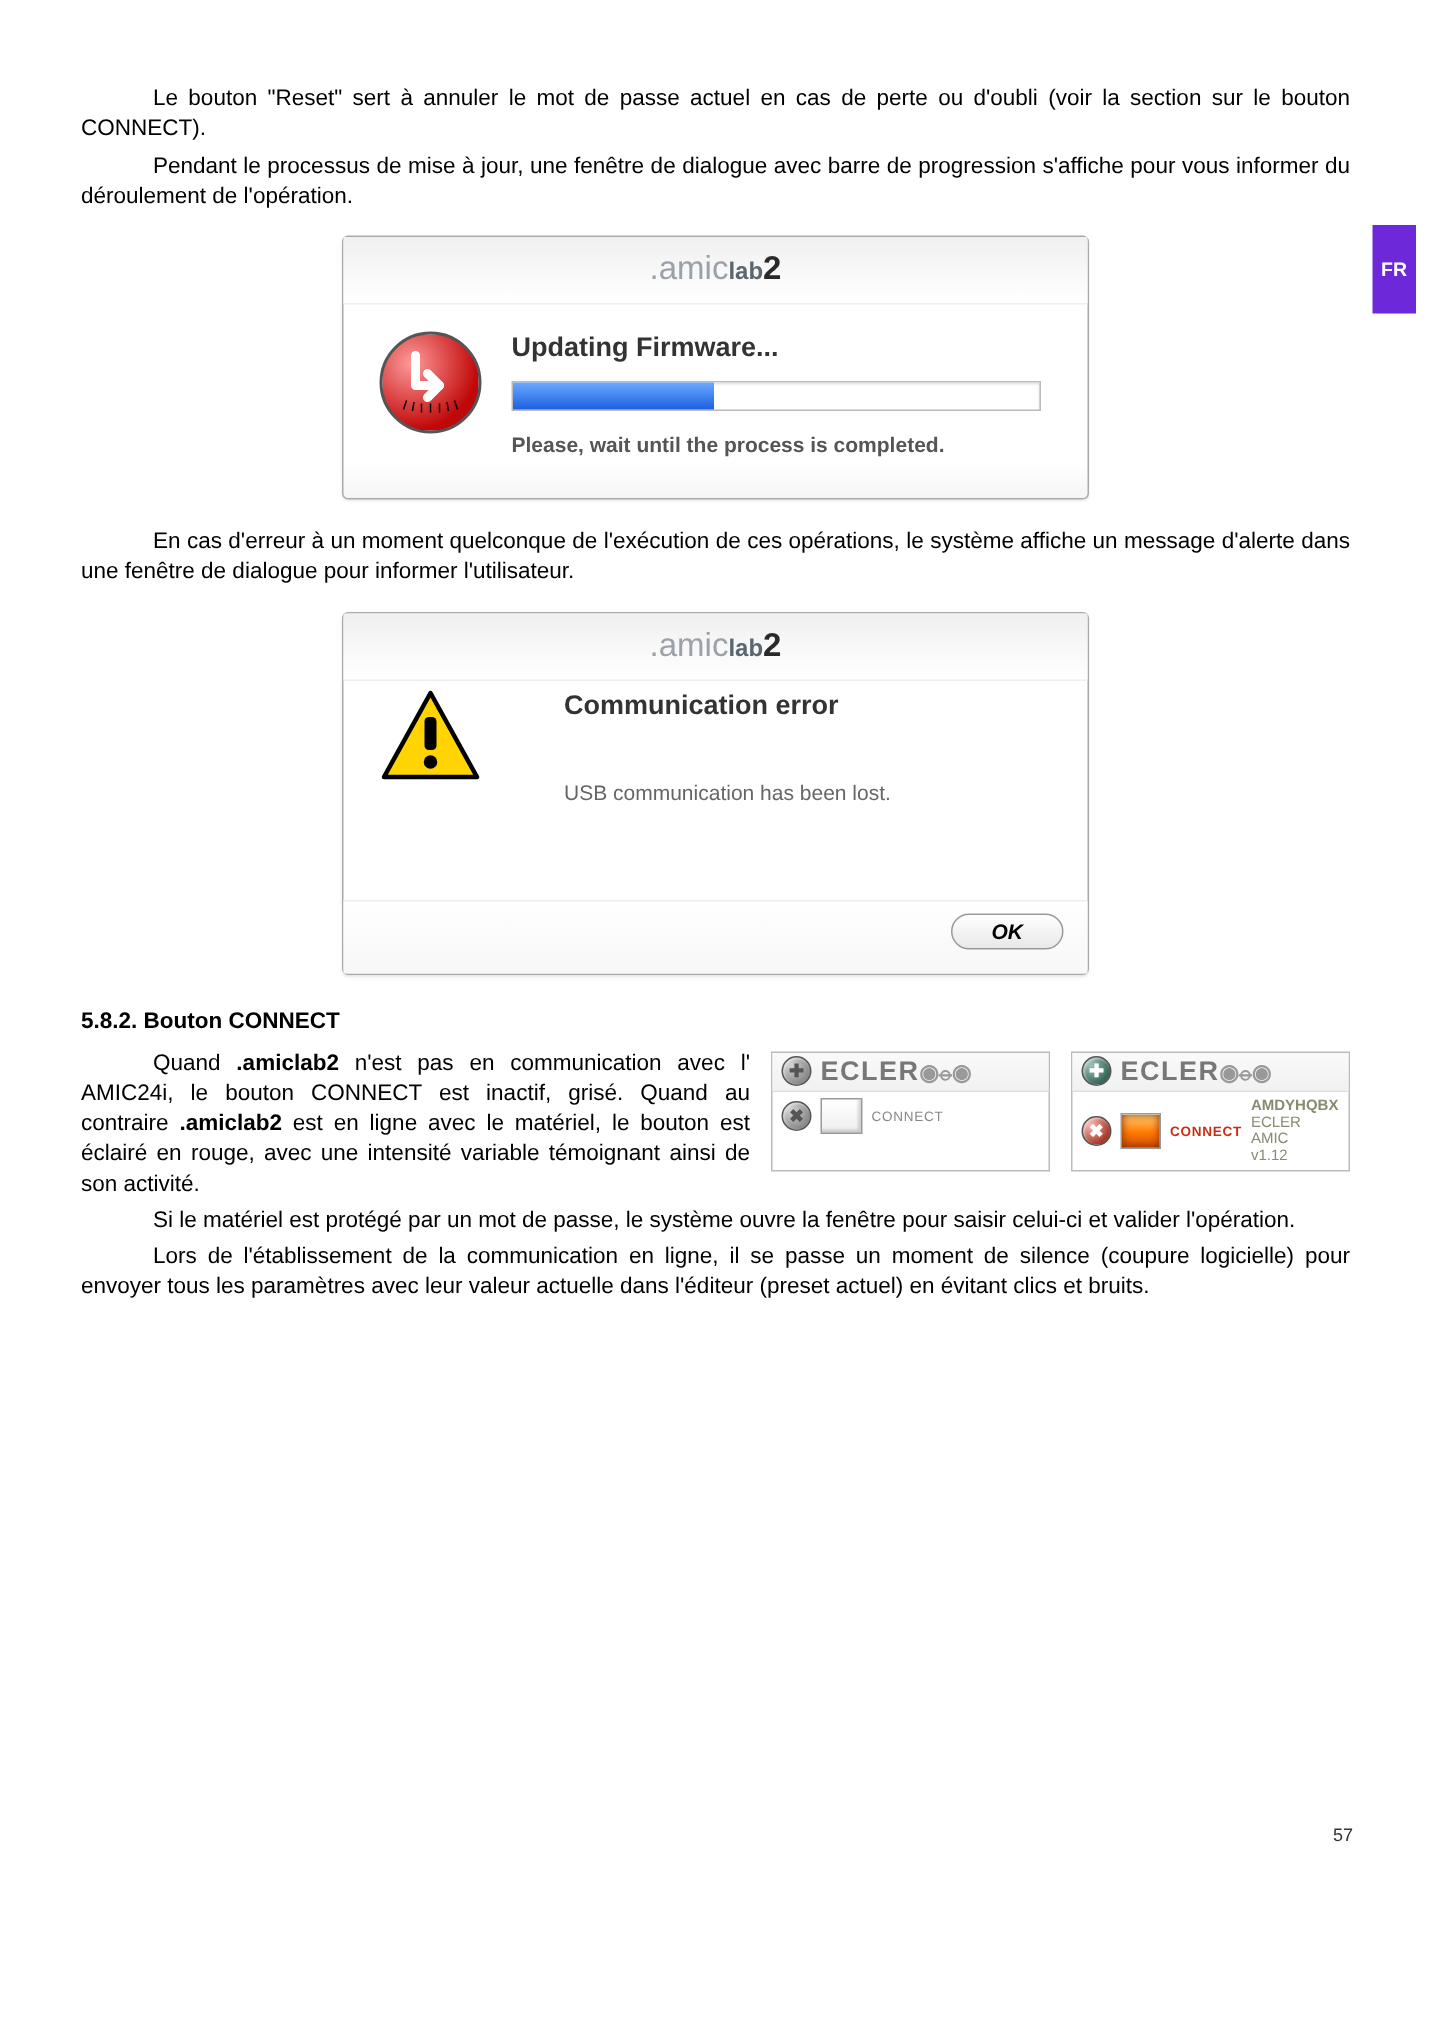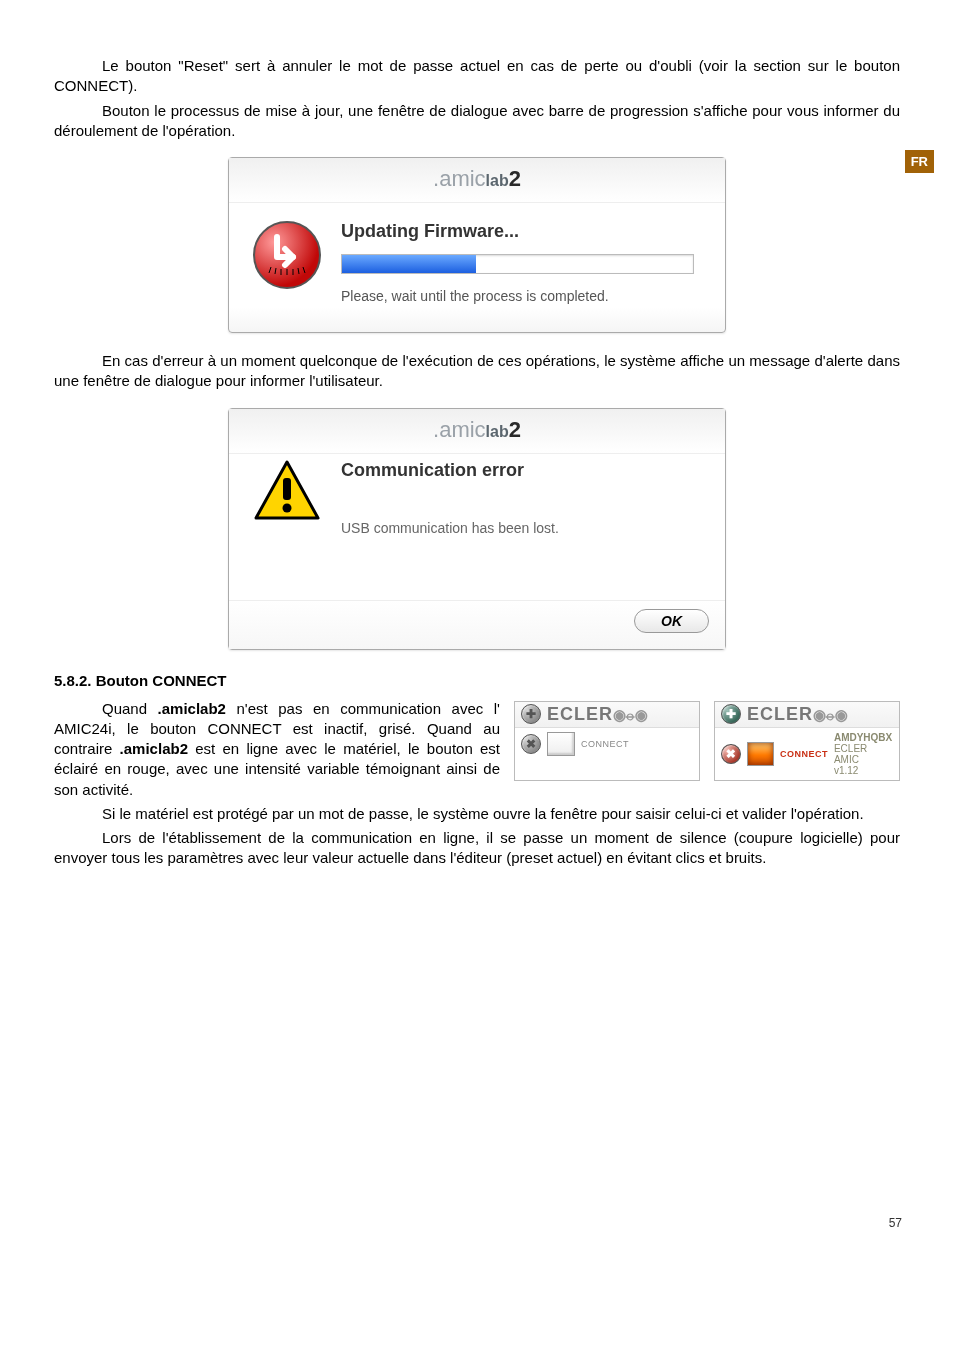--- a/index.html
+++ b/index.html
@@ -13,26 +13,26 @@
   }
   .page {
     padding: 56px 54px 40px 54px;
     position: relative;
     min-height: 1260px;
     box-sizing: border-box;
   }
   .fr-badge {
     position: absolute;
     top: 150px;
-    right: 20px;
-    background: #a16207;
+    right: 10px;
+    background: #6d28d9;
     color: #fff;
     font-weight: bold;
     font-size: 13px;
-    padding: 4px 6px;
+    padding: 22px 6px;
   }
   p.body {
     margin: 0 0 4px 0;
     line-height: 1.35;
     text-align: justify;
   }
   .indent { text-indent: 48px; }
   .section-head {
     font-weight: bold;
     margin: 22px 0 10px 0;
@@ -49,21 +49,21 @@
     text-align: center;
     padding: 8px 0 10px 0;
     font-family: Verdana, Arial, sans-serif;
     background: linear-gradient(#f0f0f0,#fff);
     border-bottom: 1px solid #eee;
   }
   .fig-title .amic { color:#9aa1a8; font-size:22px; font-weight:normal;}
   .fig-title .lab  { color:#5b666e; font-size:16px; font-weight:bold;}
   .fig-title .two  { color:#2a2a2a; font-size:22px; font-weight:bold;}
   .fig-body { display:flex; padding: 18px 18px 28px 18px; align-items:flex-start; }
-  .fig-body2 { padding: 6px 18px 10px 18px; }
+  .fig-body2 { padding: 6px 18px 10px 18px; gap: 35px; }
   .icon-cell { width: 80px; display:flex; align-items:center; justify-content:center;}
   .content-cell { flex:1; padding-left: 14px; color:#333;}
   .content-cell h4 { margin:0 0 12px 0; font-size:18px; font-weight:bold; }
   .progress-outer {
     width: 96%;
     height: 18px;
     border: 1px solid #bbb;
     background:#fff;
     position: relative;
     box-shadow: inset 0 1px 2px rgba(0,0,0,0.15);
@@ -152,21 +152,21 @@
   }
   .clearfix::after { content:""; display:block; clear:both; }
 </style>
 </head>
 <body>
 
 <div class="page">
   <div class="fr-badge">FR</div>
 
   <p class="body indent">Le bouton "Reset" sert à annuler le mot de passe actuel en cas de perte ou d'oubli (voir la section sur le bouton CONNECT).</p>
-  <p class="body indent">Bouton le processus de mise à jour, une fenêtre de dialogue avec barre de progression s'affiche pour vous informer du déroulement de l'opération.</p>
+  <p class="body indent">Pendant le processus de mise à jour, une fenêtre de dialogue avec barre de progression s'affiche pour vous informer du déroulement de l'opération.</p>
 
   <div class="figure">
     <div class="fig-title">
       <span class="amic">.amic</span><span class="lab">lab</span><span class="two">2</span>
     </div>
     <div class="fig-body">
       <div class="icon-cell">
         <div class="circ-icon">
           <svg viewBox="0 0 48 48" width="48" height="48">
             <path d="M14 6 L14 26 L30 26" stroke="#fff" stroke-width="6" fill="none" stroke-linecap="round" stroke-linejoin="round"></path>
@@ -181,21 +181,21 @@
               <line x1="42" y1="42" x2="40" y2="36"></line>
             </g>
           </svg>
         </div>
       </div>
       <div class="content-cell">
         <h4>Updating Firmware...</h4>
         <div class="progress-outer">
           <div class="progress-fill"></div>
         </div>
-        <div style="color:#555;font-size:14px;">Please, wait until the process is completed.</div>
+        <div style="color:#555;font-size:14px;font-weight:bold;">Please, wait until the process is completed.</div>
       </div>
     </div>
   </div>
 
   <p class="body indent">En cas d'erreur à un moment quelconque de l'exécution de ces opérations, le système affiche un message d'alerte dans une fenêtre de dialogue pour informer l'utilisateur.</p>
 
   <div class="figure">
     <div class="fig-title">
       <span class="amic">.amic</span><span class="lab">lab</span><span class="two">2</span>
     </div>

